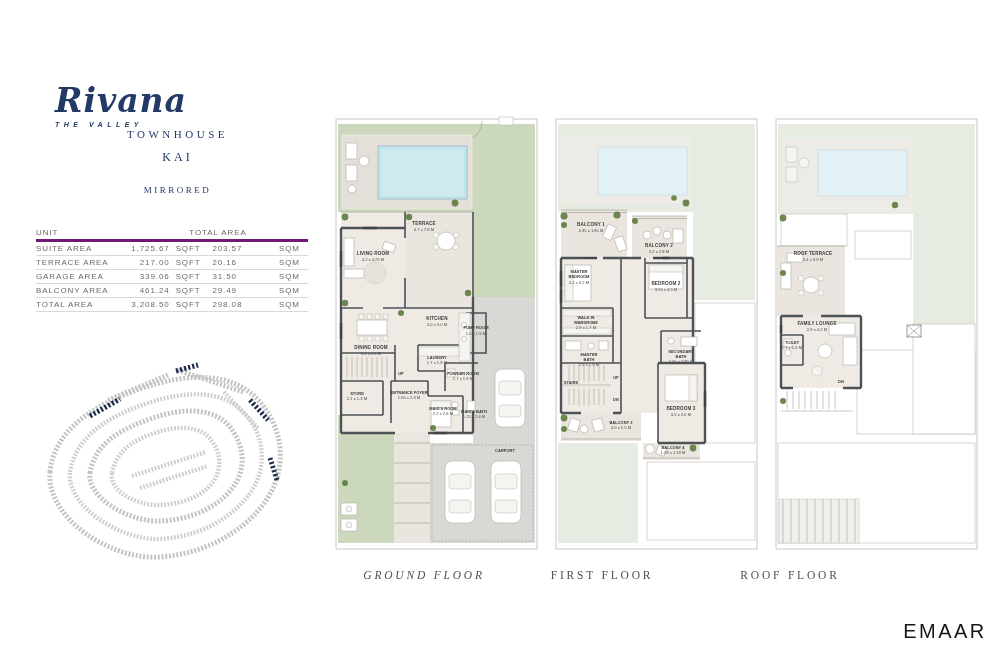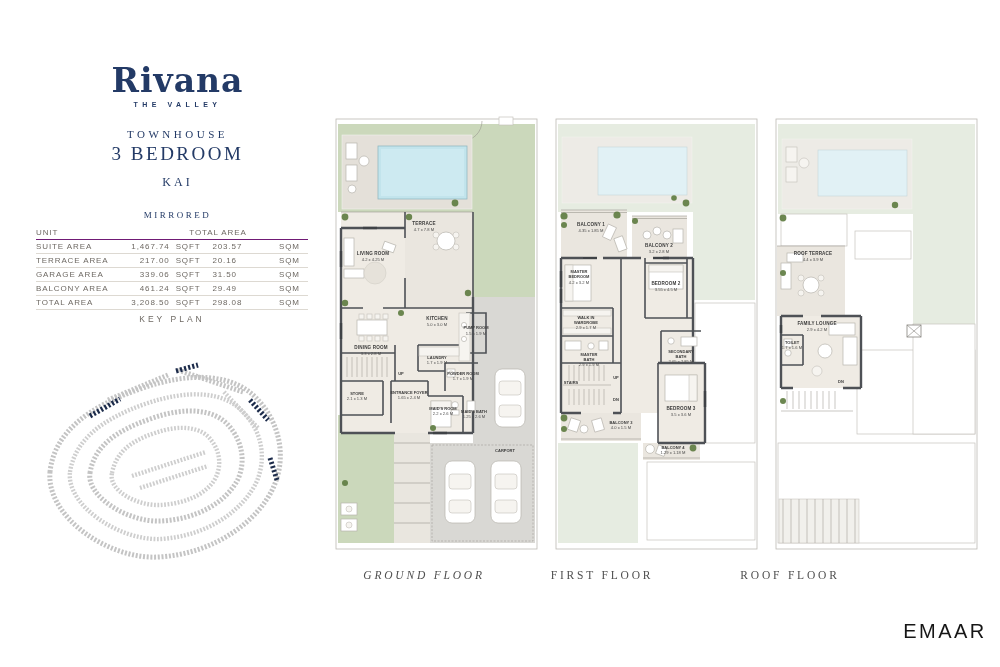--- a/index.html
+++ b/index.html
@@ -1,30 +1,30 @@
 <!DOCTYPE html>
 <html><head>
 <meta charset="utf-8">
 <style>
   html,body{margin:0;padding:0;background:#ffffff;}
   .page{position:relative;width:1000px;height:667px;background:#ffffff;overflow:hidden;
         font-family:"Liberation Sans",sans-serif;}
   
-  .brand{position:absolute;left:55px;top:64px;width:245px;text-align:center;color:#233a66;}
+  .brand{position:absolute;left:55px;top:84px;width:245px;color:#233a66;font-style:italic;}
   .brand .logo{font-family:"DejaVu Serif",serif;font-size:33px;font-weight:700;letter-spacing:1px;line-height:34px;}
   .brand .sub{font-size:7px;letter-spacing:4.5px;margin-top:3px;font-weight:600;}
   .unitblock{position:absolute;left:55px;top:128px;width:245px;text-align:center;color:#233a66;
              font-family:"Liberation Serif",serif;}
   .unitblock .l1{font-size:11px;letter-spacing:3.5px;}
   .unitblock .l2{font-size:19px;letter-spacing:2.5px;margin-top:3px;}
   .unitblock .l3{font-size:12px;letter-spacing:3px;margin-top:10px;}
   .unitblock .l4{font-size:9px;letter-spacing:2.5px;margin-top:20px;}
   .areatable{position:absolute;left:36px;top:226px;width:272px;color:#6e6963;font-size:8px;letter-spacing:.9px;}
   .areatable .hrow,.areatable .row{display:flex;align-items:center;height:13px;}
-  .areatable .hrow{border-bottom:1px solid #701a75;}
+  .areatable .hrow{border-bottom:3px solid #701a75;}
   .areatable .row{border-bottom:1px solid #ddd9d2;}
   .c-label{width:92px;}
   .c-sqftv{width:46px;text-align:right;padding-right:6px;}
   .c-sqftu{width:38px;}
   .c-sqmv{width:46px;text-align:left;padding-right:6px;}
   .c-sqmu{width:30px;padding-left:16px;}
   .h-total{width:180px;text-align:center;}
   .keyplan-title{position:absolute;left:36px;top:314px;width:272px;text-align:center;color:#6e6963;
                  font-size:8.5px;letter-spacing:3px;}
   
@@ -68,33 +68,32 @@
 
 <div class="page">
 
   <div class="brand">
     <div class="logo">Rivana</div>
     <div class="sub">THE VALLEY</div>
   </div>
 
   <div class="unitblock">
     <div class="l1">TOWNHOUSE</div>
-    <div class="l2">3 BEDROOM</div>
     <div class="l3">KAI</div>
     <div class="l4">MIRRORED</div>
   </div>
 
   <div class="areatable">
     <div class="hrow">
       <div class="c-label">UNIT</div>
       <div class="h-total">TOTAL AREA</div>
     </div>
     <div class="row">
       <div class="c-label">SUITE AREA</div>
-      <div class="c-sqftv">1,467.74</div>
+      <div class="c-sqftv">1,725.67</div>
       <div class="c-sqftu">SQFT</div>
       <div class="c-sqmv">203.57</div>
       <div class="c-sqmu">SQM</div>
     </div>
     <div class="row">
       <div class="c-label">TERRACE AREA</div>
       <div class="c-sqftv">217.00</div>
       <div class="c-sqftu">SQFT</div>
       <div class="c-sqmv">20.16</div>
       <div class="c-sqmu">SQM</div>
@@ -115,21 +114,20 @@
     </div>
     <div class="row">
       <div class="c-label">TOTAL AREA</div>
       <div class="c-sqftv">3,208.50</div>
       <div class="c-sqftu">SQFT</div>
       <div class="c-sqmv">298.08</div>
       <div class="c-sqmu">SQM</div>
     </div>
   </div>
 
-  <div class="keyplan-title">KEY PLAN</div>
 
   <svg class="plan" style="left:28px;top:340px;width:285px;height:238px;" viewBox="0 0 285 238">
     <g>
       <path class="kp" d="M22,132 C26,92 62,66 112,49 C162,31 207,33 231,61 C251,83 259,116 246,146 C231,181 186,214 131,217 C81,220 18,177 22,132 Z"></path>
       <path class="kp2" d="M42,132 C47,100 74,79 117,64 C160,49 197,51 216,73 C233,91 239,116 229,141 C215,171 179,196 133,199 C91,201 38,165 42,132 Z"></path>
       <path class="kp" d="M62,133 C66,107 87,91 122,79 C157,66 187,69 201,86 C214,101 218,121 210,139 C198,163 168,179 134,181 C100,183 58,156 62,133 Z"></path>
       <path class="kp2" d="M84,133 C88,113 102,101 127,93 C152,84 174,87 183,100 C192,111 194,126 187,139 C177,156 154,164 132,165 C110,166 80,151 84,133 Z"></path>
       <path class="kp2" d="M104,136 L178,112"></path>
       <path class="kp2" d="M112,148 L180,126"></path>
       <path class="kp" d="M80,60 L140,35"></path>

